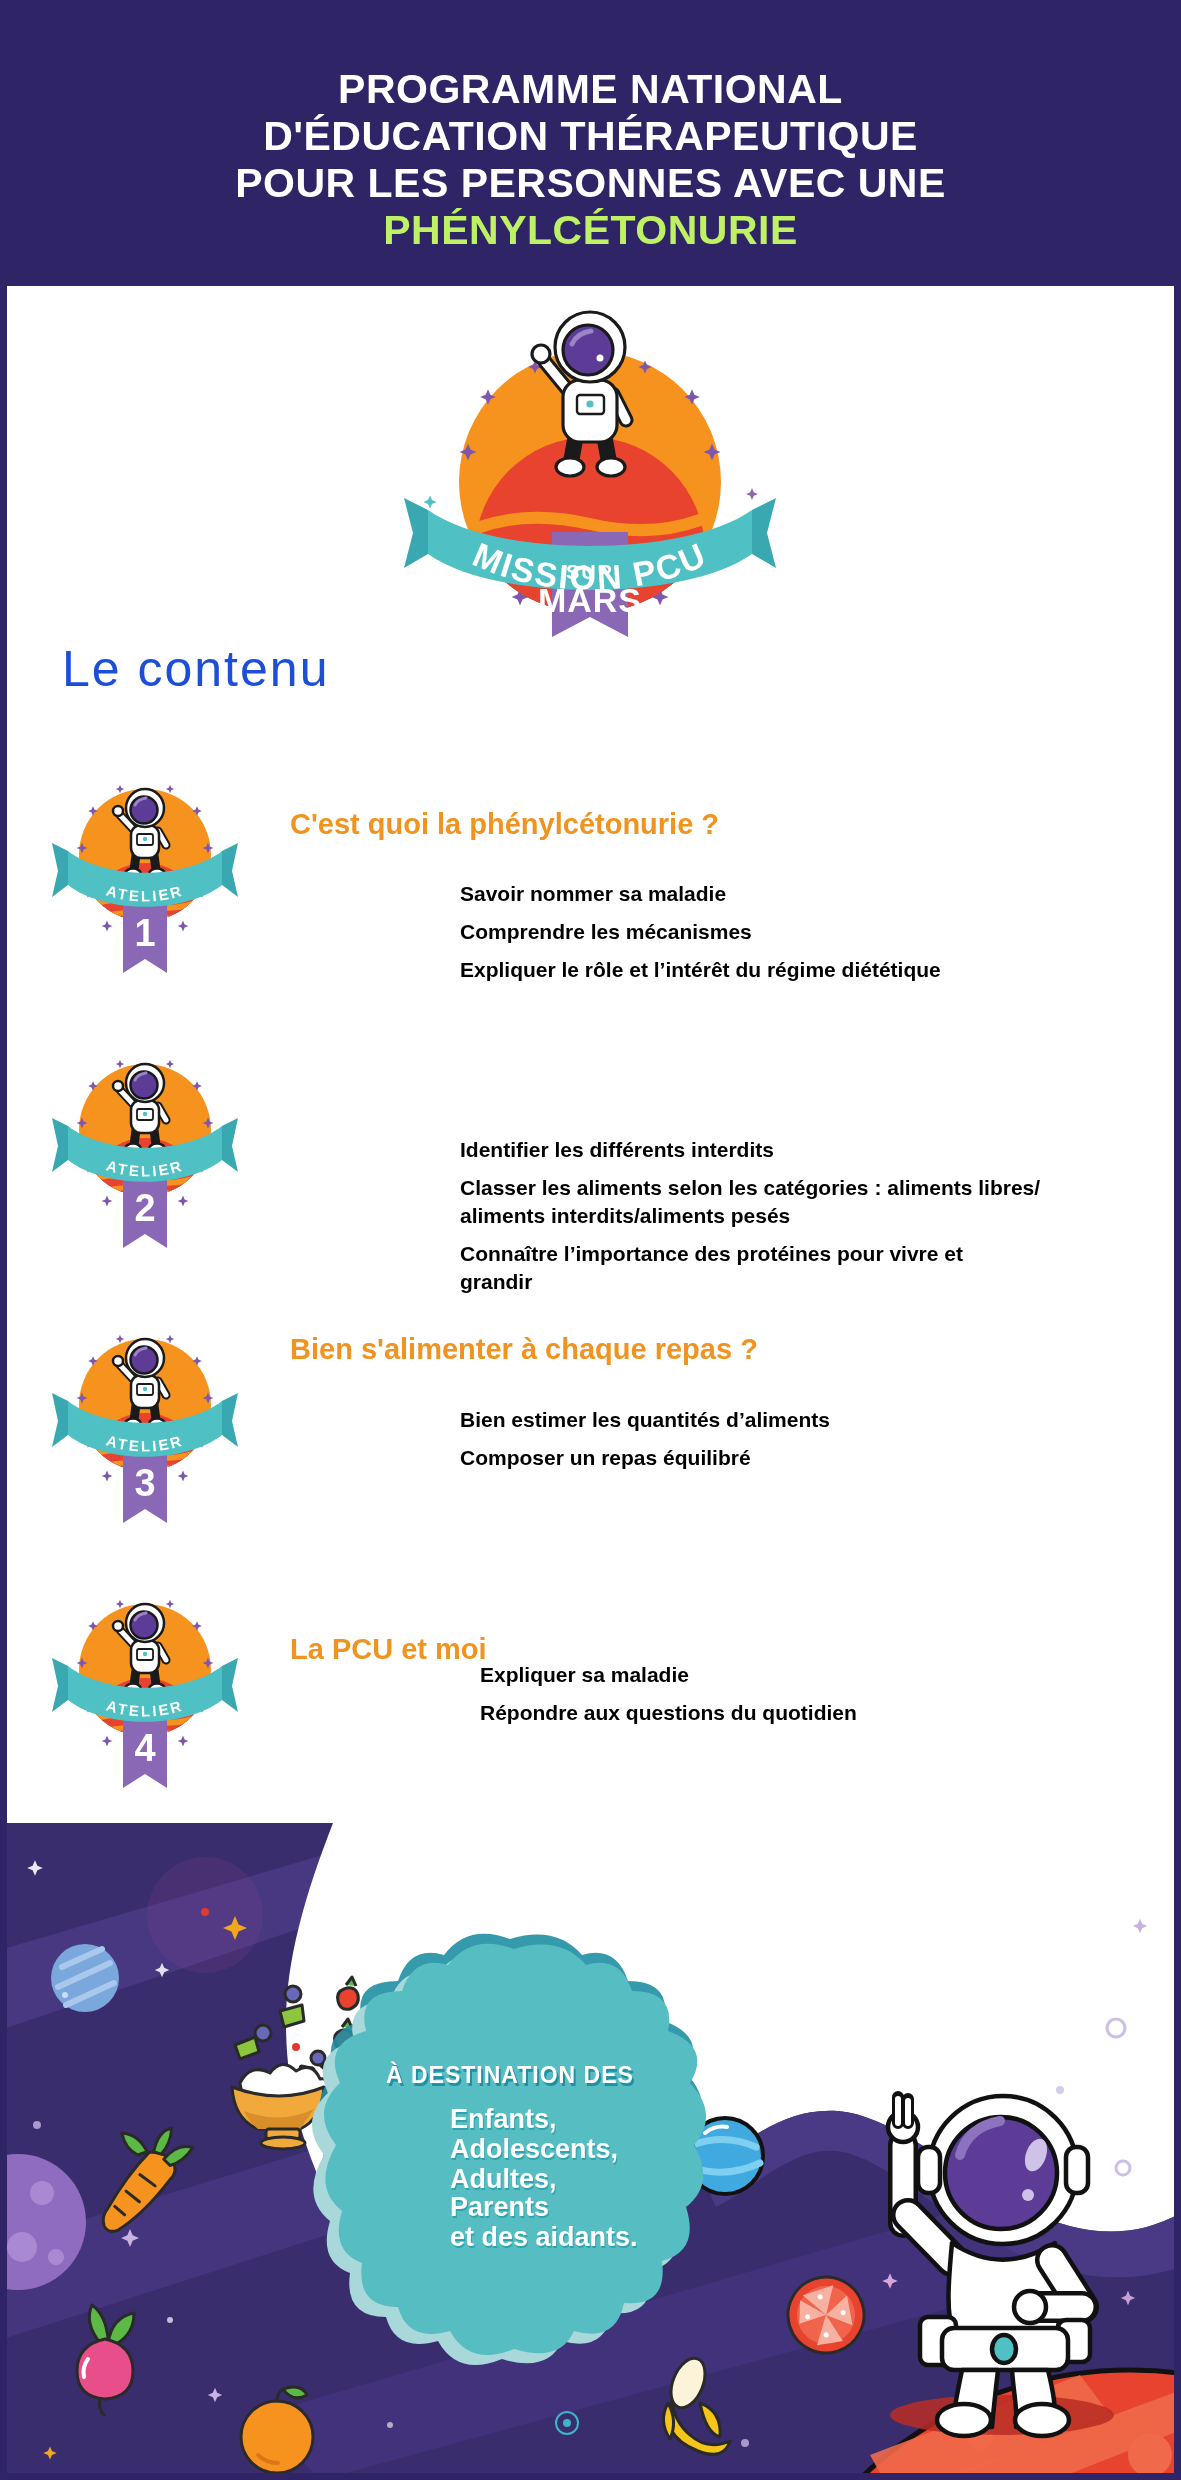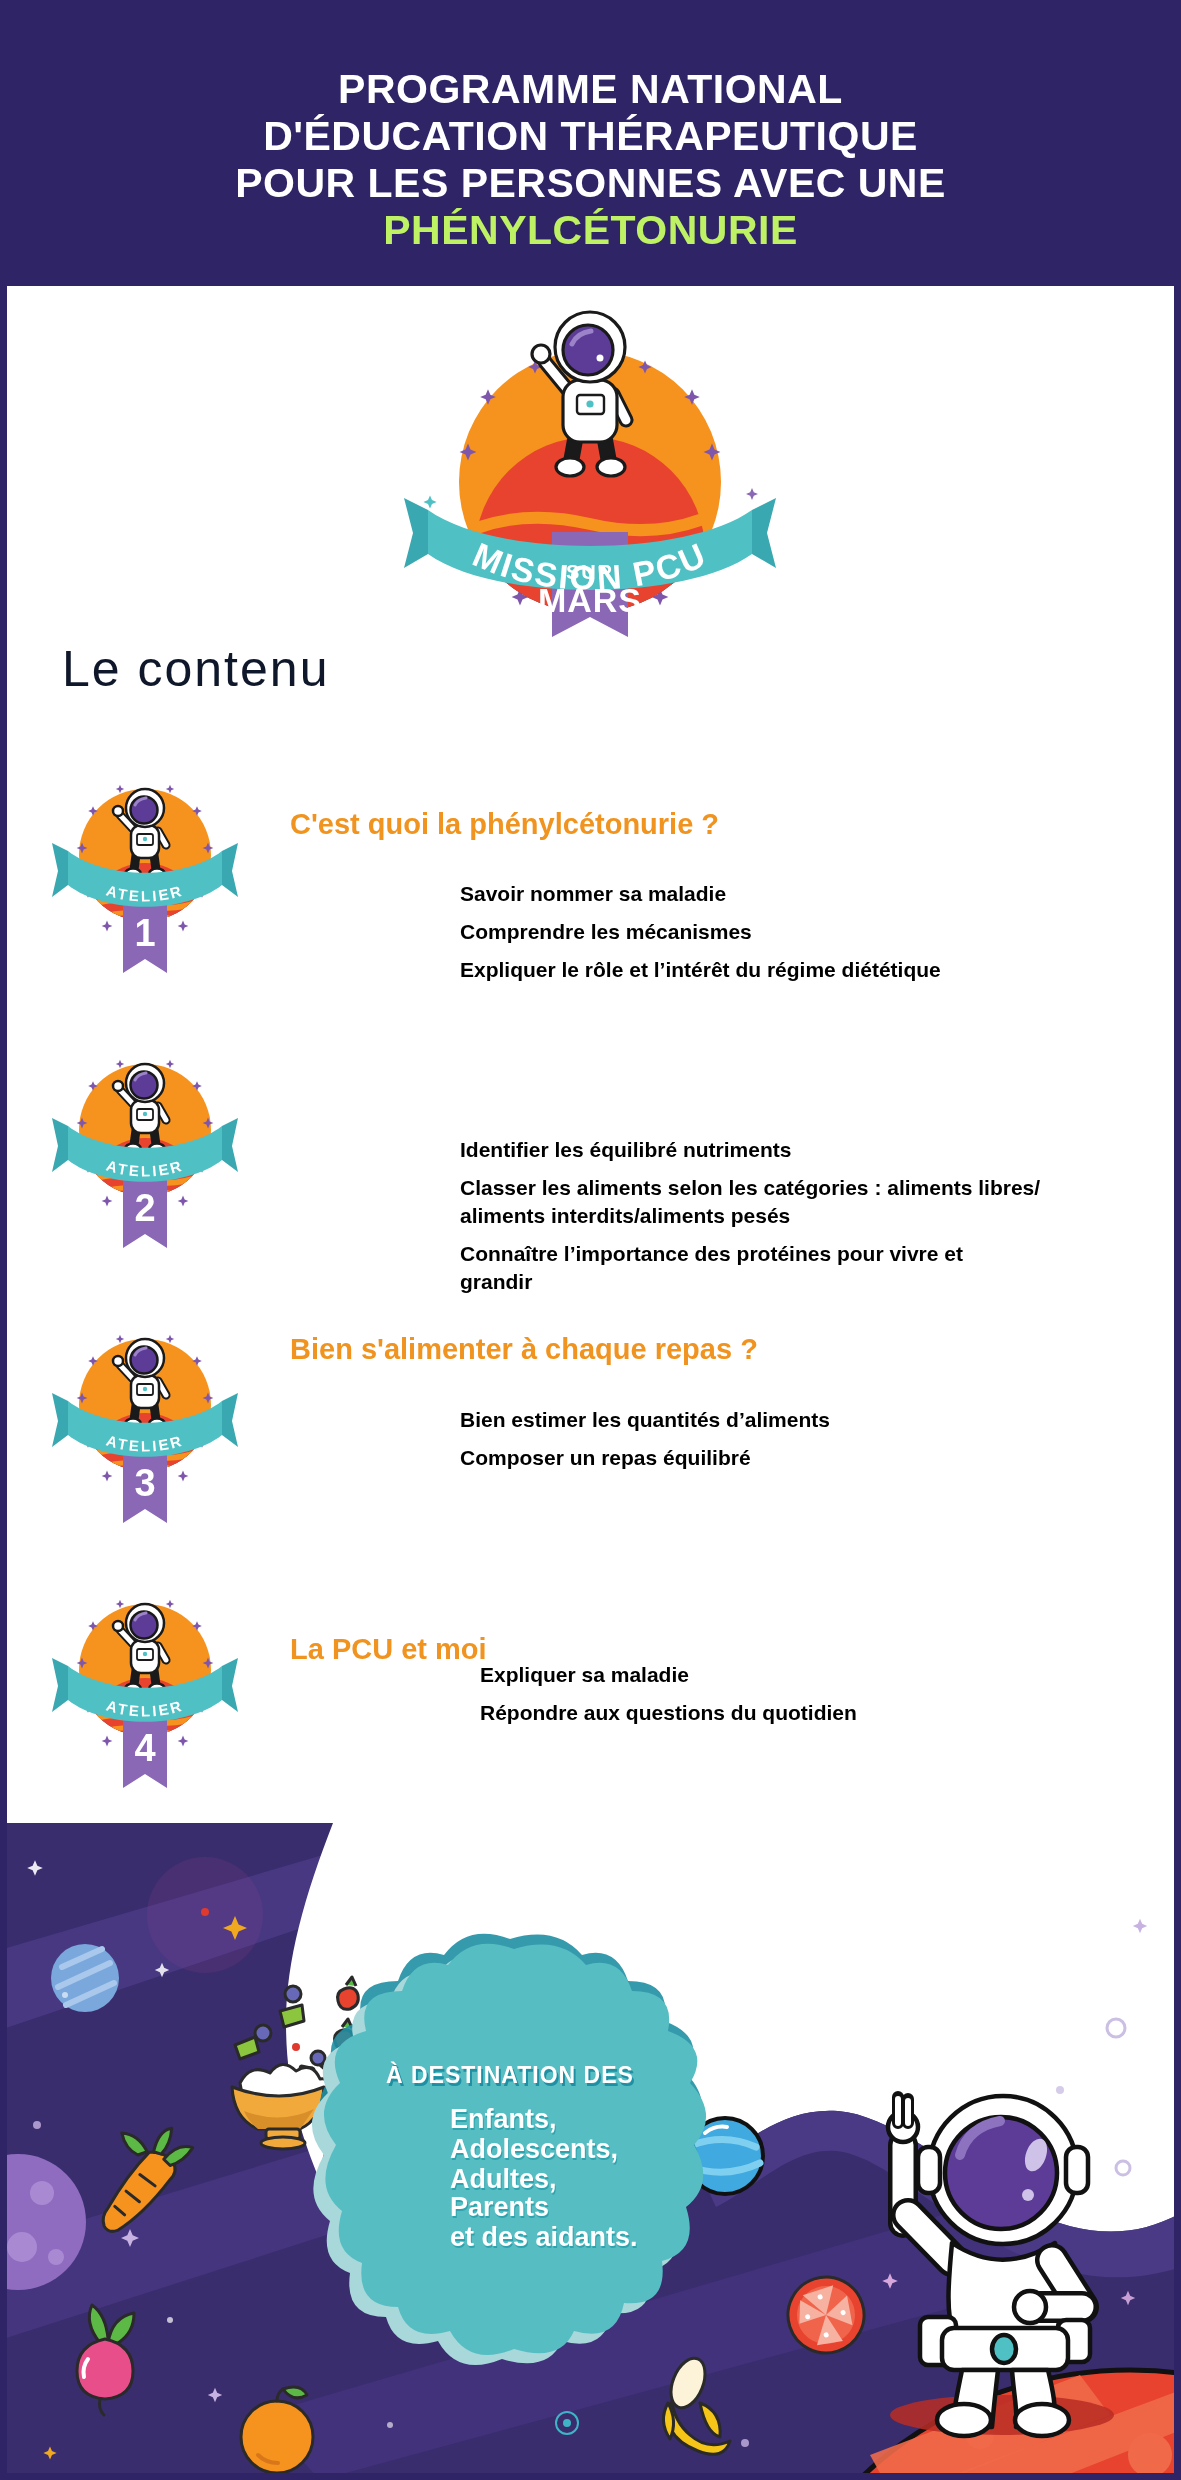--- a/index.html
+++ b/index.html
@@ -10,21 +10,21 @@
   .abs{position:absolute;}
   
   .header{left:0;top:0;width:1181px;height:286px;background:#2e2466;
           display:flex;flex-direction:column;justify-content:flex-end;
           align-items:center;padding-bottom:32px;box-sizing:border-box;}
   .header-line{color:#ffffff;font-size:41px;font-weight:800;letter-spacing:.5px;
                line-height:47px;text-align:center;white-space:nowrap;}
   .header-line.teal{color:#bef264;}
   
   .section-heading{left:62px;top:640px;font-size:50px;font-weight:300;
-                   color:#0f172a;letter-spacing:2px;}
+                   color:#1d4ed8;letter-spacing:2px;}
   
   .atelier-title{font-size:29px;font-weight:700;color:#f0931f;white-space:nowrap;}
   .bullets{width:712px;color:#000000;font-size:21px;font-weight:700;line-height:28px;}
   .bullet{white-space:pre-line;margin:0 0 10px 0;}
   
   .blob-intro{font:700 23px "Liberation Sans",sans-serif;letter-spacing:1px;
               fill:#ffffff;text-shadow:2px 3px 0 #1f8fa3;}
   .blob-line{font:700 27px "Liberation Sans",sans-serif;fill:#ffffff;
              text-shadow:1px 2px 0 #2fa3ad;}
   .banner-text{font:700 15px "Liberation Sans",sans-serif;fill:#ffffff;letter-spacing:2.5px;}
@@ -176,21 +176,21 @@
   </div>
 
   <svg class="abs" style="left:50px;top:1008px;" width="190" height="260" viewBox="0 0 190 260">
     <use href="#badge-art"></use>
     <text class="banner-text" text-anchor="middle">
       <textPath href="#badge-banner-arc" startOffset="50%">ATELIER</textPath>
     </text>
     <text class="badge-number" x="95" y="213" text-anchor="middle">2</text>
   </svg>
   <div class="abs bullets" style="left:460px;top:1136px;">
-    <p class="bullet">Identifier les équilibré nutriments</p>
+    <p class="bullet">Identifier les différents interdits</p>
     <p class="bullet">Classer les aliments selon les catégories : aliments libres/
 aliments interdits/aliments pesés</p>
     <p class="bullet">Connaître l’importance des protéines pour vivre et
 grandir</p>
   </div>
 
   <svg class="abs" style="left:50px;top:1283px;" width="190" height="260" viewBox="0 0 190 260">
     <use href="#badge-art"></use>
     <text class="banner-text" text-anchor="middle">
       <textPath href="#badge-banner-arc" startOffset="50%">ATELIER</textPath>

